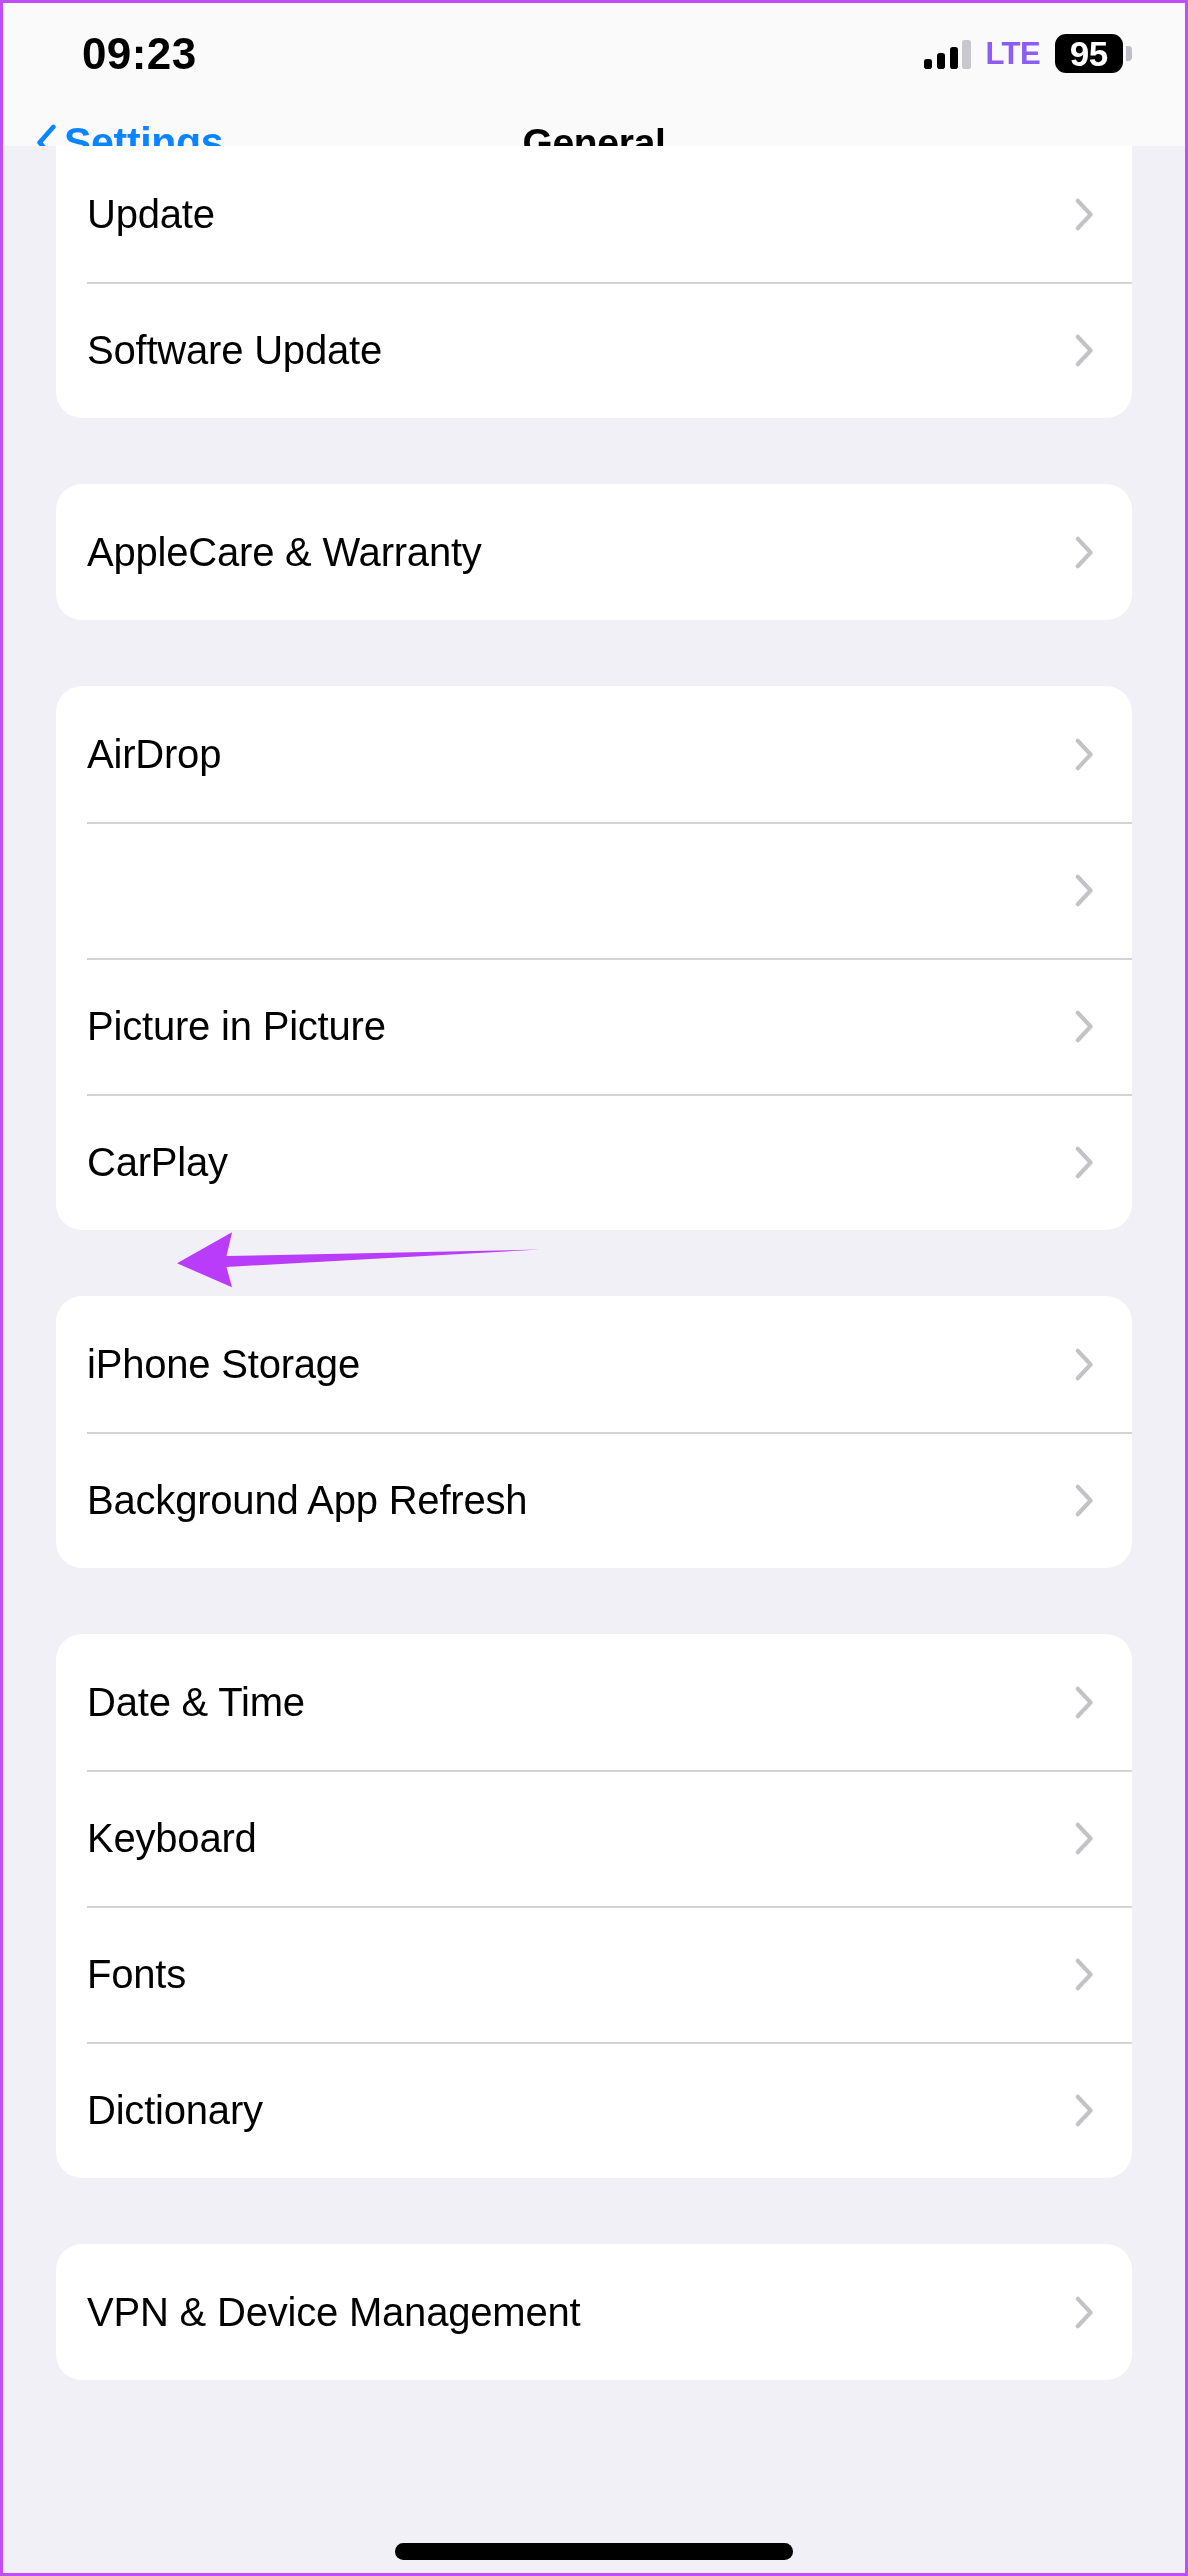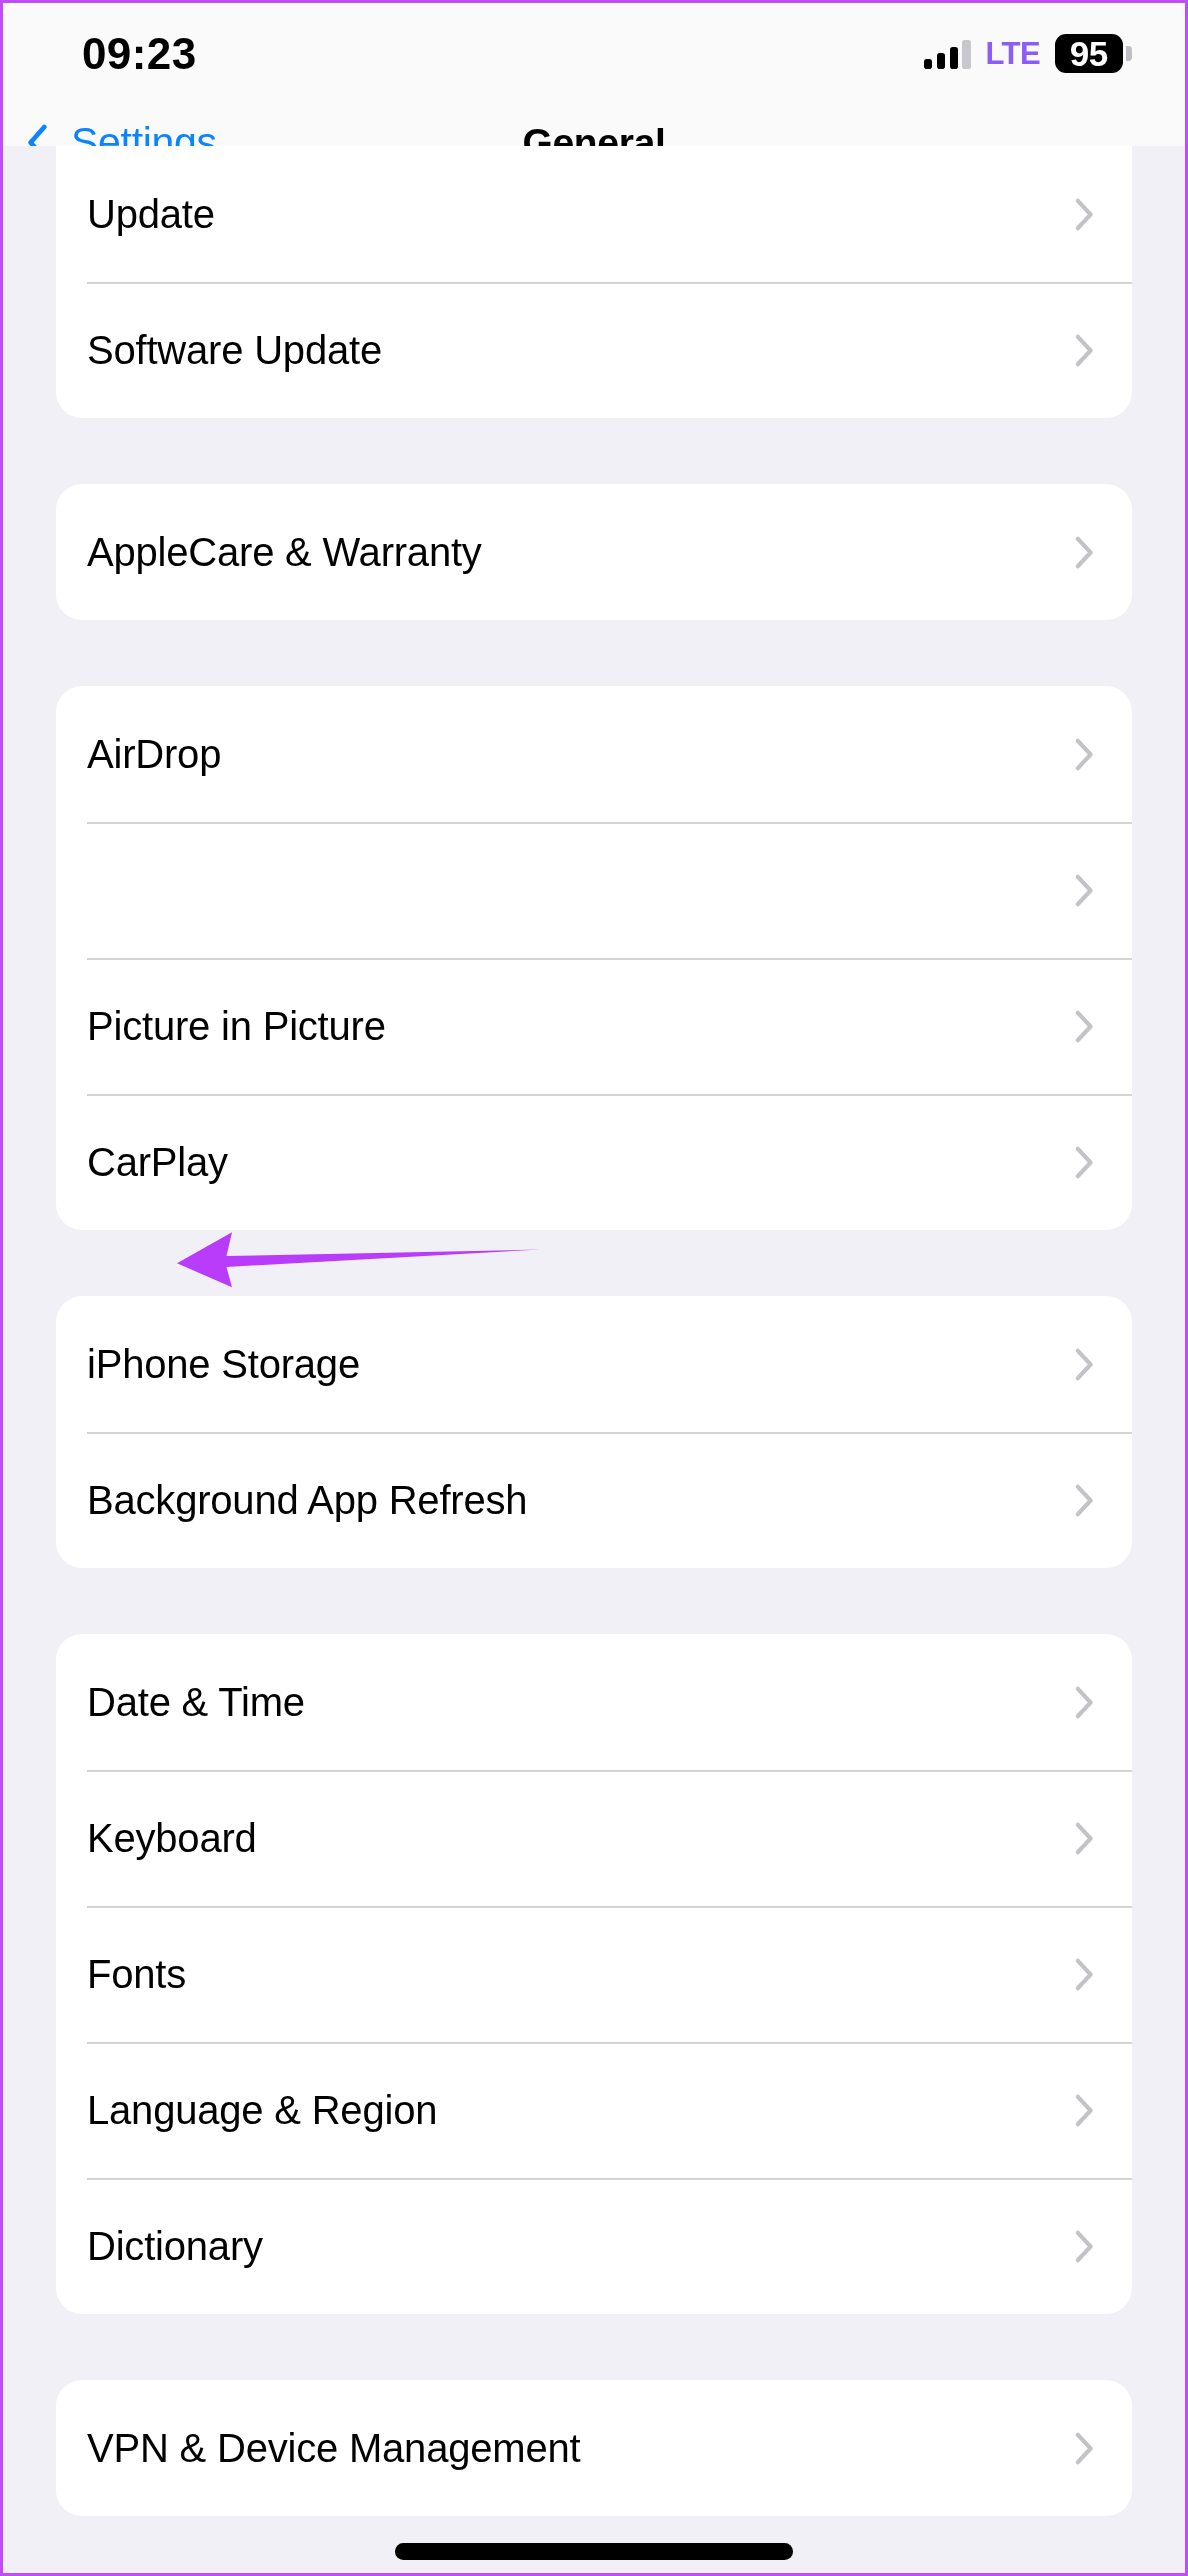--- a/index.html
+++ b/index.html
@@ -97,25 +97,26 @@
   .navbar {
     position:relative;
     height:88px;
     background:#FAFAFB;
     border-bottom:1.8px solid #E2E2E6;
     display:flex;
     align-items:center;
   }
   .back-btn {
     position:absolute;
-    left:24px;
-    display:flex;
-    align-items:center;
-    gap:24px;
+    left:33px;
+    display:flex;
+    align-items:center;
+    gap:8px;
     cursor:pointer;
+    font-weight:bold;
   }
   .chev-back {
     display:block;
     width:20px; height:37px;
   }
   .back-label {
     font-size:41px;
     color:#0A84FF;
     letter-spacing:-0.3px;
     line-height:1;
@@ -310,26 +311,20 @@
               <path d="M3 3 L17 18 L3 33" fill="none" stroke="#C3C3C7" stroke-width="4.4" stroke-linecap="round" stroke-linejoin="round"></path>
             </svg>
           </div>
           <div class="row">
             <span class="row-label">Fonts</span>
             <svg class="chev" viewBox="0 0 20 36">
               <path d="M3 3 L17 18 L3 33" fill="none" stroke="#C3C3C7" stroke-width="4.4" stroke-linecap="round" stroke-linejoin="round"></path>
             </svg>
           </div>
           <div class="row">
-            <span class="row-label">Language &amp; Region</span>
-            <svg class="chev" viewBox="0 0 20 36">
-              <path d="M3 3 L17 18 L3 33" fill="none" stroke="#C3C3C7" stroke-width="4.4" stroke-linecap="round" stroke-linejoin="round"></path>
-            </svg>
-          </div>
-          <div class="row">
             <span class="row-label">Dictionary</span>
             <svg class="chev" viewBox="0 0 20 36">
               <path d="M3 3 L17 18 L3 33" fill="none" stroke="#C3C3C7" stroke-width="4.4" stroke-linecap="round" stroke-linejoin="round"></path>
             </svg>
           </div>
         </div>
         <div class="gap"></div>
         <div class="group">
           <div class="row">
             <span class="row-label">VPN &amp; Device Management</span>

